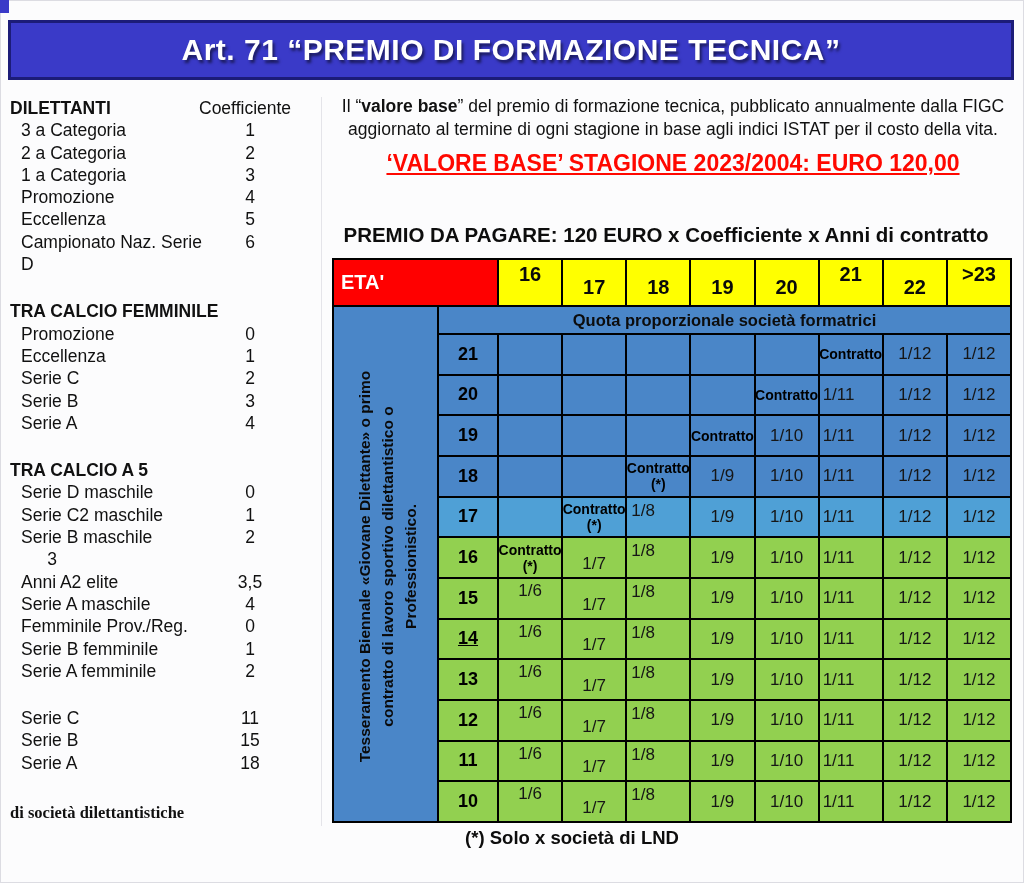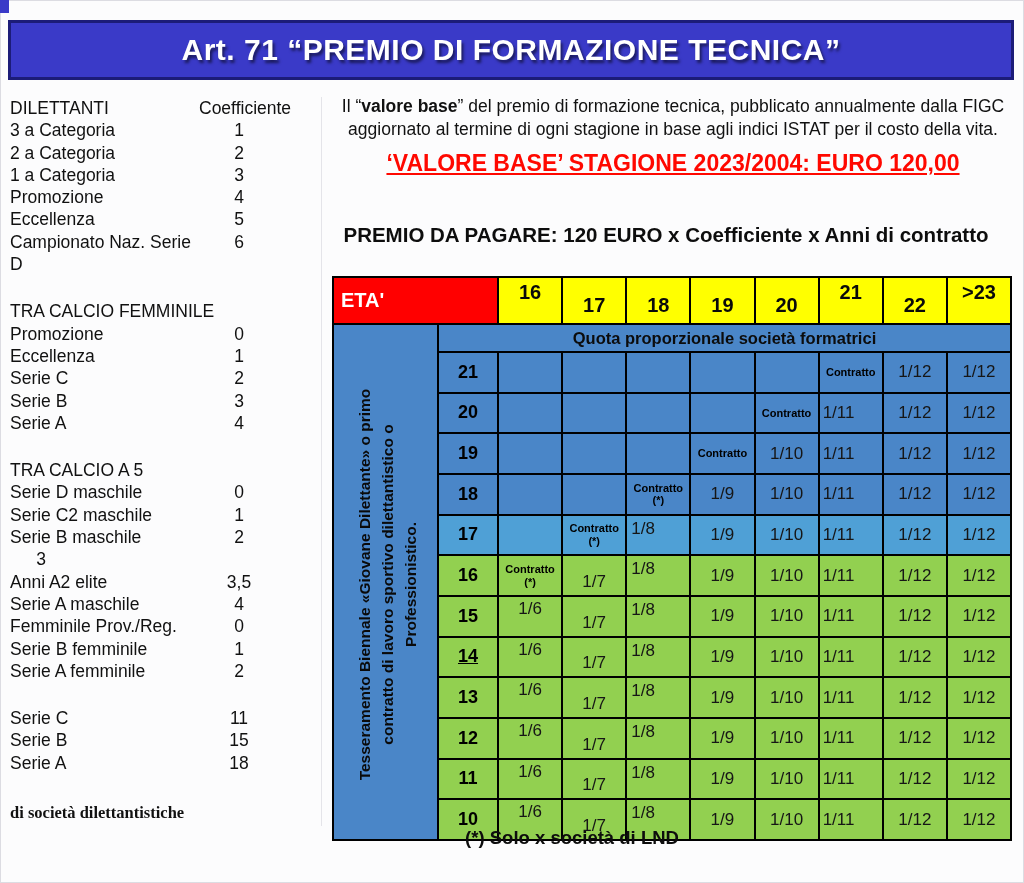--- a/index.html
+++ b/index.html
@@ -24,23 +24,23 @@
   }
 
   
   .left-panel{
     position:absolute;left:10px;top:97px;width:312px;
     font-size:17.5px;line-height:22.3px;border-right:1px solid #e4e4e9;
     box-sizing:border-box;padding-right:2px;
   }
   .sec{margin-bottom:25px;}
   .sec-head{display:flex;}
-  .sec-title{font-weight:normal;}
+  .sec-title{font-weight:bold;}
   .sec-right{margin-left:auto;width:120px;font-weight:normal;}
-  .item{display:flex;}
+  .item{display:flex;margin-left:11px;}
   .ilabel{flex:0 0 198px;}
   .ivalue{flex:0 0 62px;text-align:center;}
   .footnote{
     margin-top:8px;font-family:"Liberation Serif","DejaVu Serif",serif;
     font-weight:bold;font-size:16.5px;line-height:27px;
   }
 
   
   .intro{position:absolute;left:332px;top:95px;width:682px;text-align:center;font-size:17.5px;line-height:1.33;}
   .intro b{font-weight:bold;}
@@ -54,42 +54,41 @@
   }
 
   
   .ptable{
     position:absolute;left:332px;top:258px;width:680px;height:565px;box-sizing:border-box;
     display:grid;
     grid-template-columns:105px 60px repeat(8,1fr);
     grid-template-rows:47px 28px repeat(12,1fr);
     border-left:2px solid #000;border-top:2px solid #000;
     background:#4c1d95;
-    margin-top:18px;
   }
   .tcell{
     border-right:2px solid #000;border-bottom:2px solid #000;
     display:flex;flex-direction:column;align-items:center;justify-content:center;
     box-sizing:border-box;overflow:hidden;
   }
   .c-blue{background:#4a86c8;}
   .c-lblue{background:#4fa0d6;}
   .c-green{background:#92d050;}
   .corner{background:#ff0000;color:#fff;font-weight:bold;font-size:20px;align-items:flex-start;padding-left:7px;}
   .age{background:#ffff00;font-weight:bold;font-size:20px;color:#0a0a0a;}
   .age.a-top{justify-content:flex-start;padding-top:3px;}
   .age.a-bot{justify-content:flex-end;padding-bottom:6px;}
   .band{font-weight:bold;font-size:16.5px;color:#0c0c0c;}
   .rowlab{font-weight:bold;font-size:18px;color:#000;}
   .frac{font-size:17px;color:#161616;}
   .frac.col0{justify-content:flex-start;padding-top:2px;}
   .frac.col1{justify-content:flex-end;padding-bottom:3px;}
   .frac.col2{justify-content:flex-start;align-items:flex-start;padding-left:4px;padding-top:3px;}
   .frac.col5{align-items:flex-start;padding-left:3px;}
-  .contr{font-size:11px;font-weight:bold;line-height:1.15;text-align:center;color:#000;}
+  .contr{font-size:14px;font-weight:bold;line-height:1.15;text-align:center;color:#000;}
   .side{position:relative;}
   .rot{
     position:absolute;width:518px;height:105px;left:-206.5px;top:206.5px;
     transform:rotate(-90deg);
     display:flex;flex-direction:column;justify-content:center;text-align:center;
     font-weight:bold;font-size:15.5px;line-height:1.5;color:#0a0a0a;
   }
   .tfoot{
     position:absolute;left:332px;top:827px;width:480px;text-align:center;
     font-weight:bold;font-size:18.5px;color:#0d0d0d;

